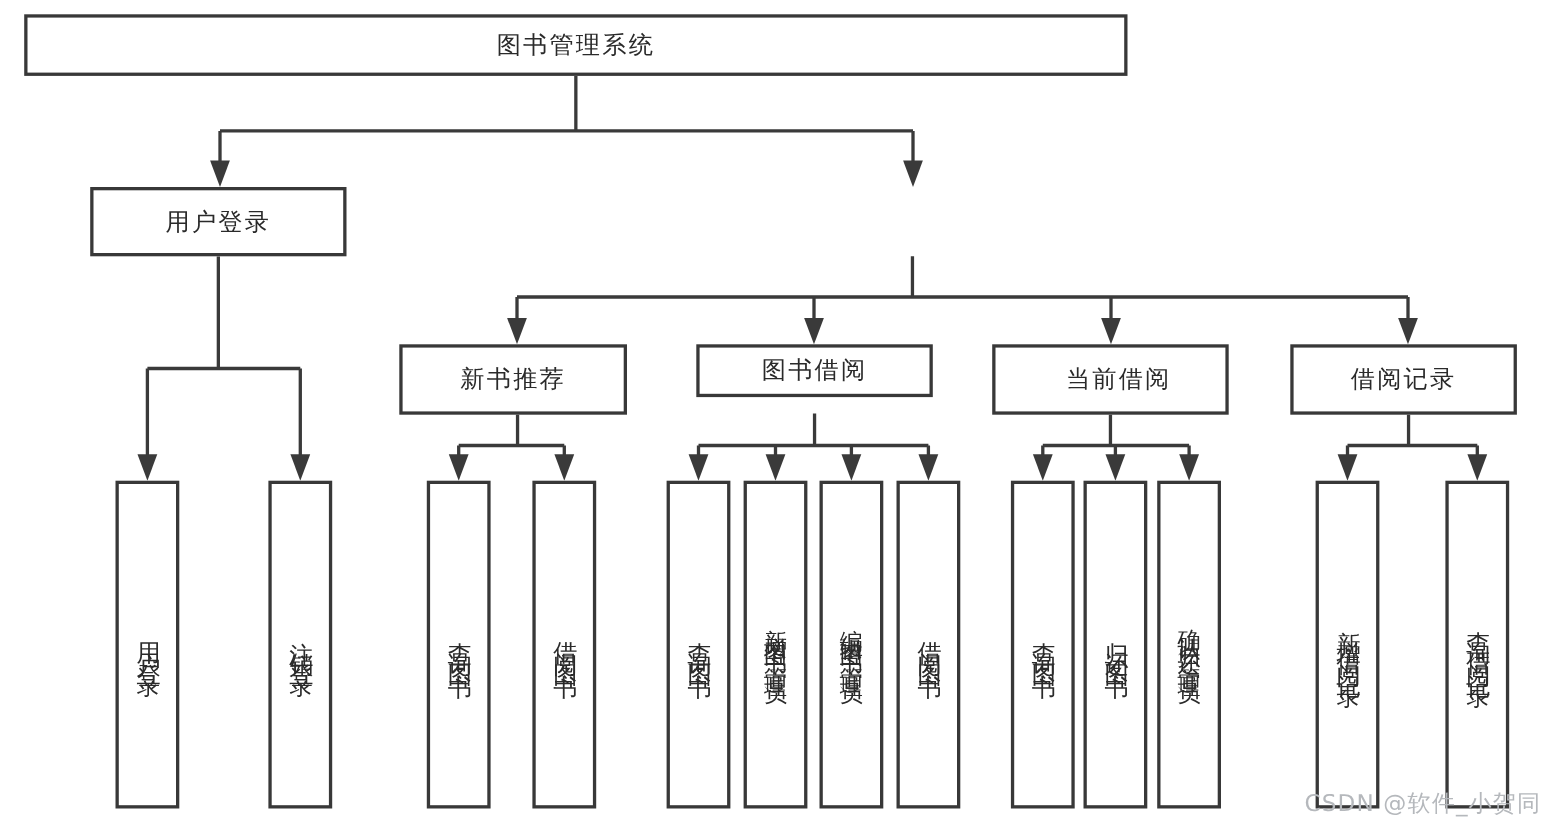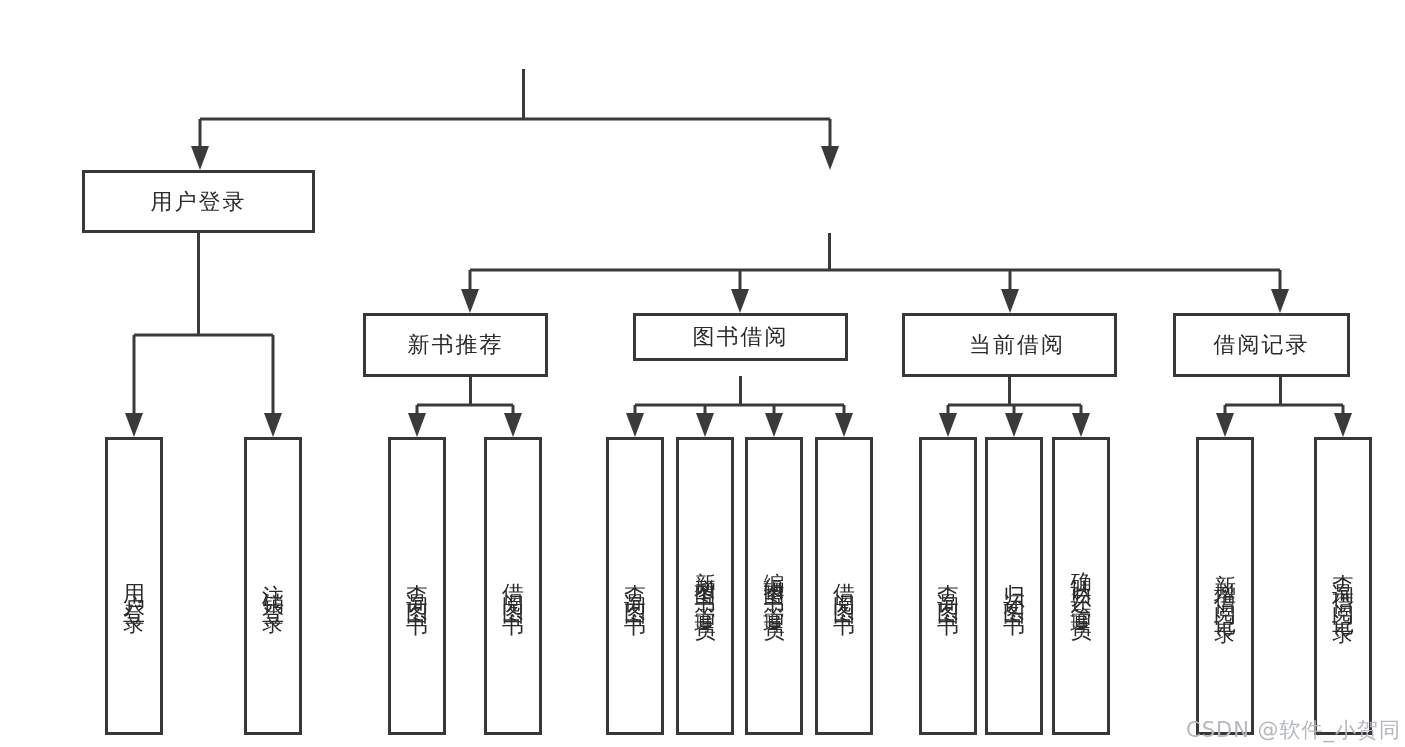--- a/index.html
+++ b/index.html
@@ -87,27 +87,28 @@
       <polygon points="765,413 783,413 774,437"></polygon>
       <polygon points="835,413 853,413 844,437"></polygon>
       <polygon points="939,413 957,413 948,437"></polygon>
       <polygon points="1005,413 1023,413 1014,437"></polygon>
       <polygon points="1072,413 1090,413 1081,437"></polygon>
       <polygon points="1216,413 1234,413 1225,437"></polygon>
       <polygon points="1334,413 1352,413 1343,437"></polygon>
     </g>
   </svg>
 
+  <div class="box hbox" style="left:22px; top:13px; width:1003px; height:56px;">图书管理系统</div>
 
   <div class="box hbox" style="left:82px; top:170px; width:233px;">用户登录</div>
 
-  <div class="box hbox" style="left:363px; top:313px; width:185px; height:64px;">新书推荐</div>
+  <div class="box hbox" style="left:363px; top:313px; width:207px; height:64px;">新书推荐</div>
   <div class="box hbox" style="left:633px; top:313px; width:215px; height:48px;">图书借阅</div>
   <div class="box hbox" style="left:902px; top:313px; width:215px; height:64px;padding-left:15px;">当前借阅</div>
-  <div class="box hbox" style="left:1173px; top:313px; width:177px; height:64px;">借阅记录</div>
+  <div class="box hbox" style="left:1173px; top:313px; width:206px; height:64px;">借阅记录</div>
 
   <div class="box vbox" style="left:105px;">用户登录</div>
   <div class="box vbox" style="left:244px;">注销登录</div>
 
   <div class="box vbox" style="left:388px;">查询图书</div>
   <div class="box vbox" style="left:484px;">借阅图书</div>
 
   <div class="box vbox" style="left:606px;">查询图书</div>
   <div class="box vbox long" style="left:676px;">新增图书（管理员）</div>
   <div class="box vbox long" style="left:745px;">编辑图书（管理员）</div>

